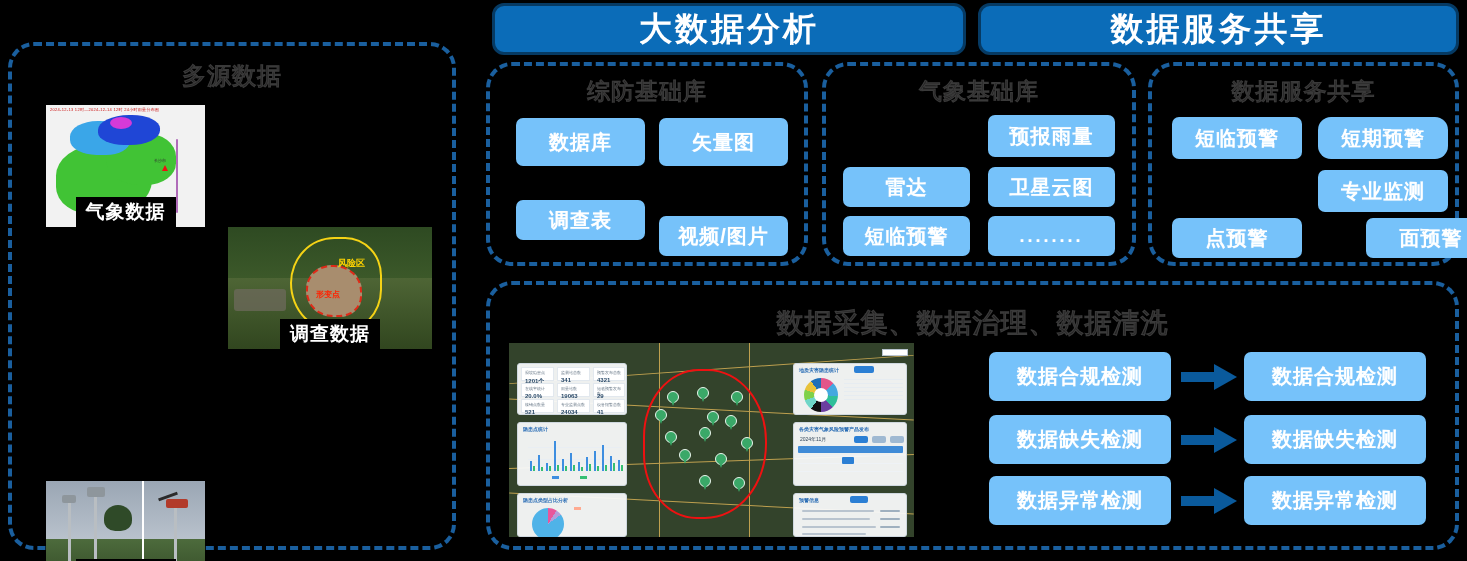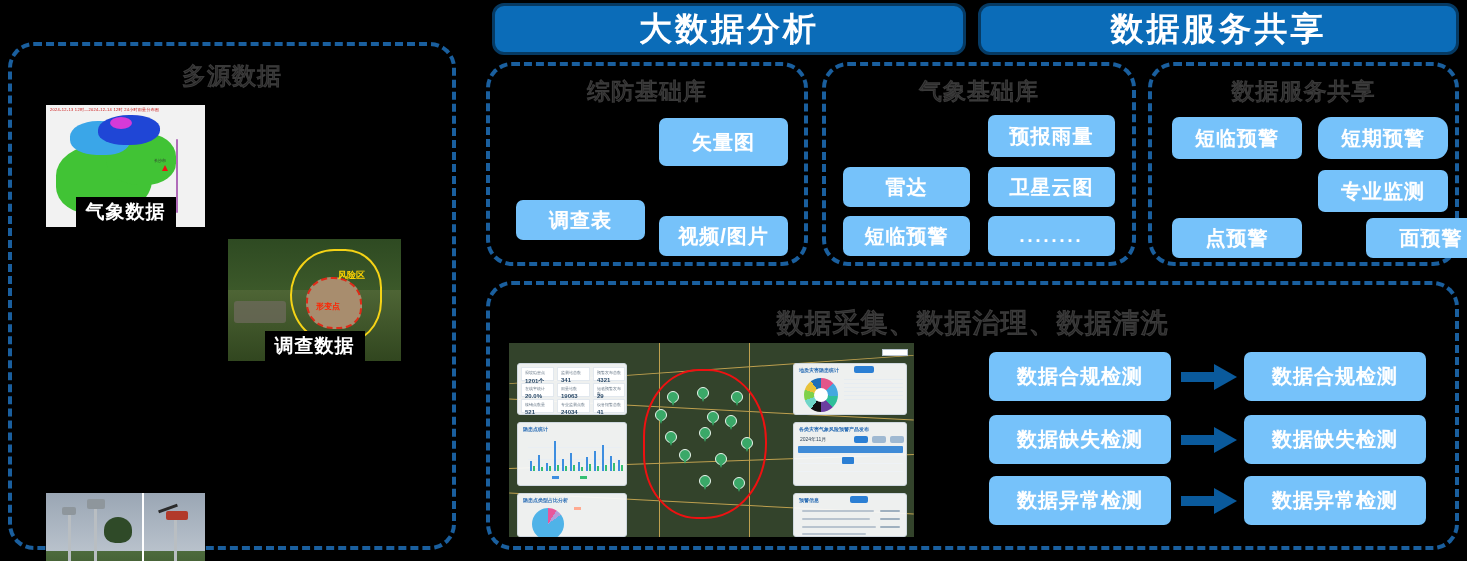--- a/index.html
+++ b/index.html
@@ -153,21 +153,21 @@
     <div class="g" style="left:60px; top:28px; width:70px; height:52px; border-radius:50% 45% 42% 48%;"></div>
     <div class="lb" style="left:24px; top:16px; width:60px; height:34px; border-radius:46% 50% 40% 44%;"></div>
     <div class="b" style="left:52px; top:10px; width:62px; height:30px; border-radius:50% 45% 48% 42%;"></div>
     <div class="m" style="left:64px; top:12px; width:22px; height:12px; border-radius:50%;"></div>
     <div class="line" style="left:130px; top:34px; width:2px; height:74px; border-radius:2px;"></div>
     <div style="position:absolute; left:116px; top:60px; width:6px; height:6px; background:#e11; clip-path:polygon(50% 0,100% 100%,0 100%);"></div>
     <div style="position:absolute; left:108px; top:53px; font-size:4px; color:#333;">长沙市</div>
     <div class="imglabel" style="bottom:0;">气象数据</div>
   </div>
 
-  <div class="imgbox photo" style="left:228px; top:105px; width:173px; height:122px;margin-top:12px;">
+  <div class="imgbox photo" style="left:228px; top:105px; width:204px; height:122px;">
     <div style="position:absolute;left:0;top:0;right:0;height:46%;background:linear-gradient(#2e4a22,#3d5a2a);"></div>
     <div style="position:absolute;left:0;bottom:0;right:0;height:58%;background:linear-gradient(#4e6535,#31461f);"></div>
     <div style="position:absolute;left:6px;top:62px;width:52px;height:22px;background:#6d6a5c;opacity:.75;border-radius:3px;"></div>
     <div class="ring" style="left:62px; top:10px; width:92px; height:96px;"></div>
     <div class="ring2" style="left:78px; top:38px; width:56px; height:52px;"></div>
     <div class="tagy" style="left:110px; top:30px;">风险区</div>
     <div class="tagr" style="left:88px; top:62px;">形变点</div>
     <div class="imglabel" style="bottom:0;">调查数据</div>
   </div>
 
@@ -188,20 +188,23 @@
 
   <div class="hdr" style="left:492px; top:3px; width:474px; height:52px;">
     <span>大数据分析</span>
   </div>
   <div class="hdr" style="left:978px; top:3px; width:481px; height:52px;font-family:Liberation Serif, serif;">
     <span>数据服务共享</span>
   </div>
 
   <div class="dotted" style="left:486px; top:62px; width:322px; height:204px;">
     <div class="panel-title" style="top:10px; font-size:23px;">综防基础库</div>
+  </div>
+  <div class="pill" style="left:516px; top:118px; width:129px; height:48px;">
+    <span>数据库</span>
   </div>
   <div class="pill" style="left:659px; top:118px; width:129px; height:48px;">
     <span>矢量图</span>
   </div>
   <div class="pill" style="left:516px; top:200px; width:129px; height:40px;align-items:center;">
     <span>调查表</span>
   </div>
   <div class="pill" style="left:659px; top:216px; width:129px; height:40px;text-align:right;">
     <span>视频/图片</span>
   </div>

